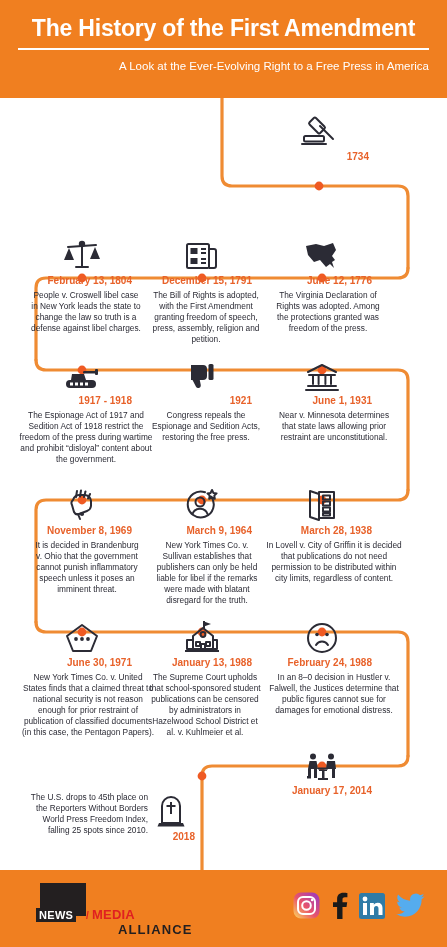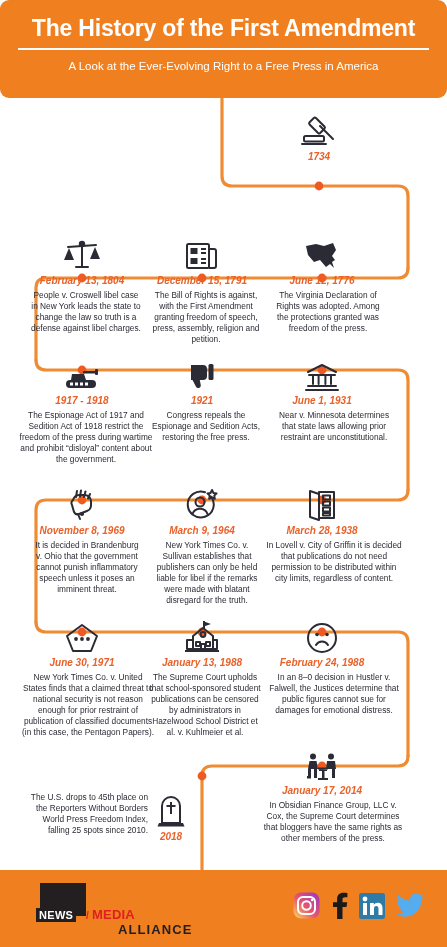--- a/index.html
+++ b/index.html
@@ -1,30 +1,30 @@
 <!DOCTYPE html>
 <html><head>
 <meta charset="utf-8">
 <style>
   html,body{margin:0;padding:0;background:#3b3b3b;}
   body{font-family:"Liberation Sans",sans-serif;}
   .page{position:relative;width:447px;height:947px;background:#ffffff;overflow:hidden;}
 
   
-  .header{position:absolute;left:0;top:0;width:447px;height:98px;background:#F07F20;border-radius:9px;}
+  .header{position:absolute;left:0;top:0;width:447px;height:98px;background:#F07F20;}
   .header-inner{position:absolute;left:18px;top:14px;width:411px;}
   .title{font-size:23px;font-weight:bold;color:#fff;letter-spacing:-0.2px;line-height:28px;
          text-align:center;padding-bottom:6px;border-bottom:2px solid #fff;}
-  .subtitle{font-size:11.5px;color:#fff;text-align:center;padding-top:9px;line-height:14px;}
+  .subtitle{font-size:11.5px;color:#fff;text-align:right;padding-top:9px;line-height:14px;}
 
   
   .track{position:absolute;left:0;top:98px;width:447px;height:772px;}
 
   
-  .node{position:absolute;text-align:center;font-style:italic;}
+  .node{position:absolute;text-align:right;}
   .node .icon{height:40px;display:flex;align-items:flex-end;justify-content:center;}
   .node .icon svg{display:block;}
   .node .date{font-size:10px;font-weight:bold;color:#E8622A;margin-top:3px;white-space:nowrap;}
   .desc{position:absolute;font-size:8.3px;line-height:11px;color:#2b2b35;text-align:center;}
 
   
   .footer{position:absolute;left:0;top:870px;width:447px;height:77px;background:#F07F20;}
   .logo{position:absolute;left:14px;top:13px;width:115px;height:50px;}
   .logo-box{position:absolute;left:26px;top:0;width:46px;height:33px;background:#231f20;}
   .logo-news{position:absolute;left:22px;top:25px;background:#231f20;color:#fff;
@@ -113,21 +113,21 @@
         <rect x="5.5" y="8" width="7" height="6" fill="#2b2b35" stroke="none"></rect>
         <line x1="16" y1="9" x2="21" y2="9"></line>
         <line x1="16" y1="13" x2="21" y2="13"></line>
         <rect x="5.5" y="18" width="7" height="6" fill="#2b2b35" stroke="none"></rect>
         <line x1="16" y1="19" x2="21" y2="19"></line>
         <line x1="16" y1="23" x2="21" y2="23"></line>
       </svg>
     </div>
     <div class="date">December 15, 1791</div>
   </div>
-  <div class="desc" style="left:148px;top:290px;width:116px;">The Bill of Rights is against, with the First Amendment granting freedom of speech, press, assembly, religion and petition.</div>
+  <div class="desc" style="left:148px;top:290px;width:116px;">The Bill of Rights is adopted, with the First Amendment granting freedom of speech, press, assembly, religion and petition.</div>
 
   <div class="node" style="left:32px;top:232px;width:100px;">
     <div class="icon">
       <svg width="40" height="32" viewBox="0 0 40 32" fill="none" stroke="#2b2b35" stroke-width="2" stroke-linecap="round" stroke-linejoin="round">
         <line x1="20" y1="3" x2="20" y2="26"></line>
         <line x1="6" y1="7" x2="34" y2="5"></line>
         <circle cx="20" cy="4" r="2.2" fill="#2b2b35"></circle>
         <path d="M2 20 L7 8 L12 20 Z" fill="#2b2b35" stroke="none"></path>
         <path d="M28 19 L33 7 L38 19 Z" fill="#2b2b35" stroke="none"></path>
         <line x1="14" y1="27" x2="26" y2="27"></line>
@@ -283,21 +283,20 @@
         <path d="M25 9 h8 l1 8 h-10 Z"></path>
         <rect x="30" y="17" width="3" height="9"></rect>
         <rect x="16" y="15.5" width="10" height="2"></rect>
         <path d="M17 17.5 h8 v1.5 h-8 Z"></path>
         <rect x="20" y="18" width="2.5" height="9"></rect>
         <rect x="16" y="26" width="10" height="2"></rect>
       </svg>
     </div>
     <div class="date">January 17, 2014</div>
   </div>
-  <div class="desc" style="left:262px;top:800px;width:142px;">In Obsidian Finance Group, LLC v. Cox, the Supreme Court determines that bloggers have the same rights as other members of the press.</div>
 
   <div class="node" style="left:147px;top:788px;width:48px;">
     <div class="icon">
       <svg width="30" height="34" viewBox="0 0 30 34" fill="none" stroke="#2b2b35" stroke-width="2" stroke-linejoin="round">
         <path d="M6 29 V12 a9 9 0 0 1 18 0 V29 Z"></path>
         <line x1="15" y1="8" x2="15" y2="20"></line>
         <line x1="10.5" y1="12" x2="19.5" y2="12"></line>
         <path d="M3 29 h24 l1.5 3.5 h-27 Z" fill="#2b2b35" stroke="none"></path>
       </svg>
     </div>

